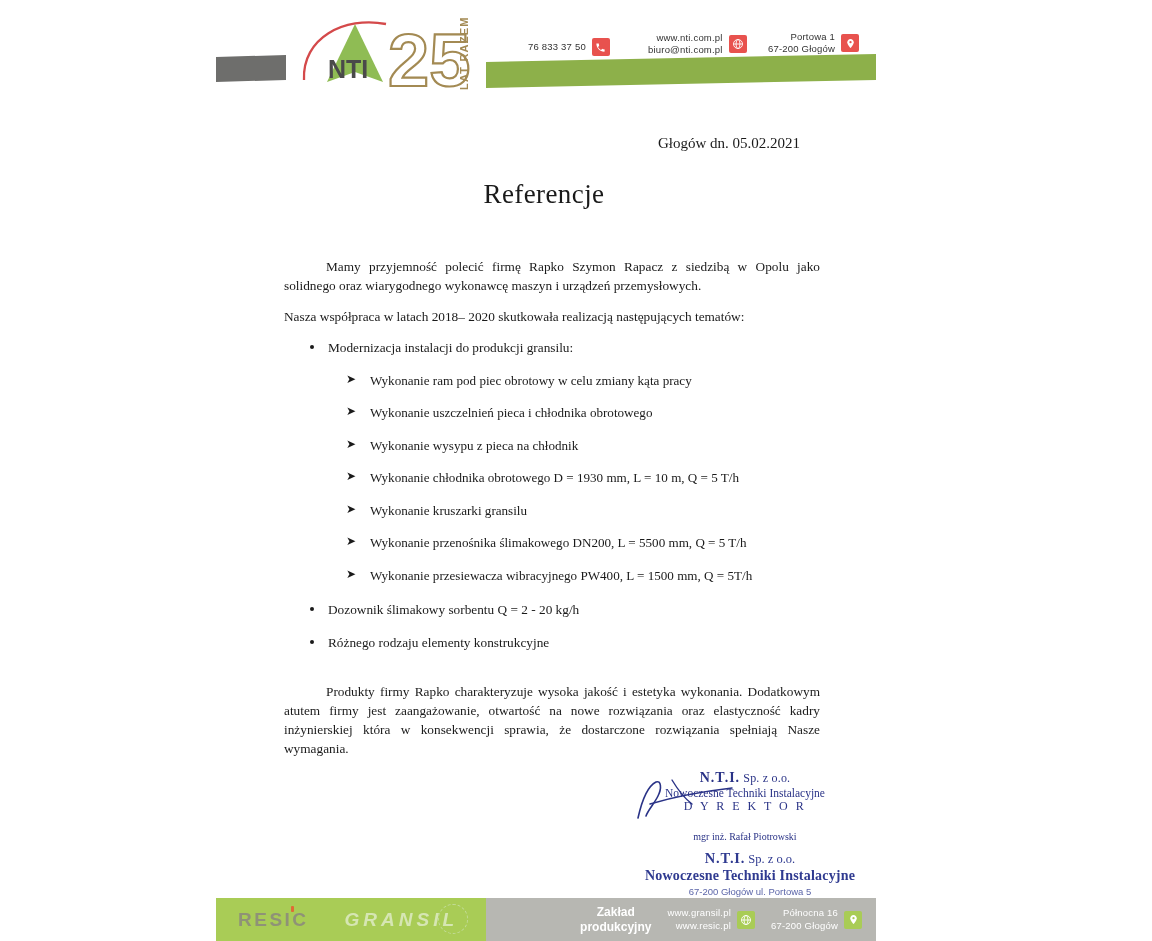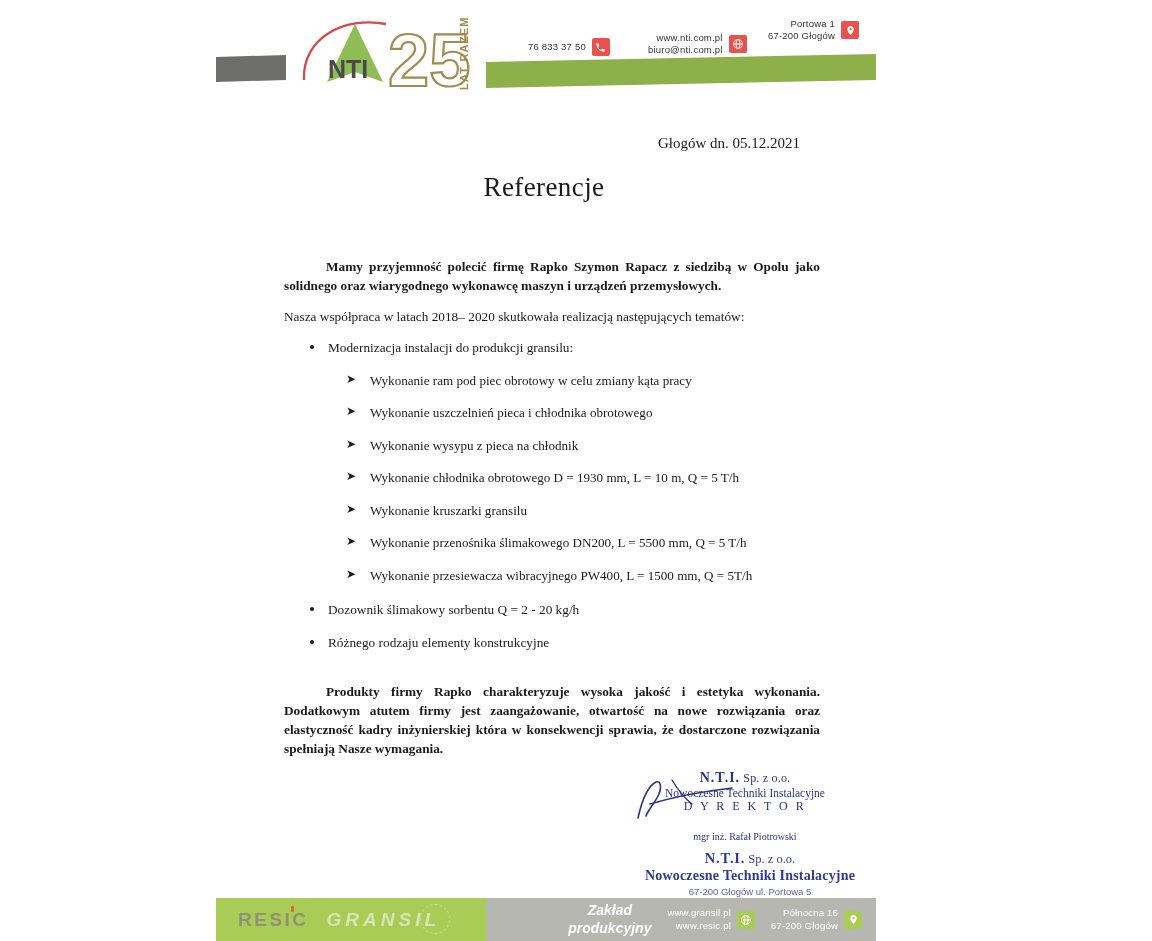--- a/index.html
+++ b/index.html
@@ -64,58 +64,58 @@
     border-radius: 2px;
     display: flex;
     align-items: center;
     justify-content: center;
     color: #fff;
     flex: none;
   }
   .contact-badge svg { display: block; }
   .cg-phone  { left: 528px; top: 38px; }
   .cg-web    { left: 648px; top: 32px; }
-  .cg-addr   { left: 768px; top: 18px; }
+  .cg-addr   { left: 768px; top: 31px; }
 
   
   .doc {
     position: absolute;
     left: 0; top: 110px;
     width: 1152px;
   }
   .date-line {
     position: absolute;
     left: 0; top: 25px;
     width: 800px;
     text-align: right;
     font-size: 15px;
     font-family: "Liberation Serif", serif;
   }
   .doc-title {
     position: absolute;
-    left: 288px; top: 62px;
+    left: 288px; top: 69px;
     width: 512px;
     text-align: center;
     font-size: 27px;
     font-weight: normal;
     letter-spacing: 0.4px;
   }
 
   .content {
     position: absolute;
     left: 284px; top: 148px;
     width: 536px;
     font-size: 13.3px;
     line-height: 1.42;
   }
   .para {
     margin: 0 0 12px 0;
     text-align: justify;
   }
-  .para.indent { text-indent: 42px; font-weight: bold; }
+  .para.indent { text-indent: 42px; }
 
   ul.lvl1 {
     list-style: none;
     margin: 6px 0 0 0;
     padding: 0;
   }
   ul.lvl1 > li.b1 {
     position: relative;
     padding-left: 44px;
     margin-bottom: 15px;
@@ -196,21 +196,21 @@
     left: 216px; top: 898px;
     width: 660px; height: 43px;
     display: flex;
   }
   .footer-green {
     width: 270px; height: 43px;
     background: #a9cc56;
     display: flex;
     align-items: center;
     padding-left: 22px;
-    gap: 18px;
+    gap: 36px;
     box-sizing: border-box;
     position: relative;
     overflow: hidden;
   }
   .brand-resic {
     font-family: "Liberation Sans", sans-serif;
     font-size: 19px;
     font-weight: bold;
     letter-spacing: 2.5px;
     color: #8f9277;
@@ -245,26 +245,25 @@
     display: flex;
     align-items: center;
     justify-content: flex-end;
     gap: 16px;
     padding-right: 14px;
     box-sizing: border-box;
     position: relative;
   }
   .f-zaklad {
     font-family: "Liberation Sans", sans-serif;
-    font-size: 14px;
+    font-size: 12px;
     font-weight: bold;
     color: #ffffff;
     text-align: center;
     line-height: 1.25;
-    font-style: italic;
   }
   .f-group {
     display: flex;
     align-items: center;
     gap: 6px;
     justify-content: flex-end;
   }
   .f-text {
     font-family: "Liberation Sans", sans-serif;
     font-size: 9.5px;
@@ -342,21 +341,21 @@
       <svg width="11" height="11" viewBox="0 0 24 24" fill="#ffffff">
         <path d="M12 2C8.1 2 5 5.1 5 9c0 5.2 7 13 7 13s7-7.8 7-13c0-3.9-3.1-7-7-7z"></path>
         <circle cx="12" cy="9" r="2.5" fill="#e8524e"></circle>
       </svg>
     </div>
   </div>
 </div>
 
 <div class="doc">
 
-  <div class="date-line">Głogów dn. 05.12.2021</div>
+  <div class="date-line">Głogów dn. 05.02.2021</div>
 
   <div class="doc-title">Referencje</div>
 
   <div class="content">
 
     <p class="para indent">Mamy przyjemność polecić firmę Rapko Szymon Rapacz z siedzibą w Opolu jako solidnego oraz wiarygodnego wykonawcę maszyn i urządzeń przemysłowych.</p>
 
     <p class="para">Nasza współpraca w latach 2018– 2020 skutkowała realizacją następujących tematów:</p>
 
     <ul class="lvl1">

